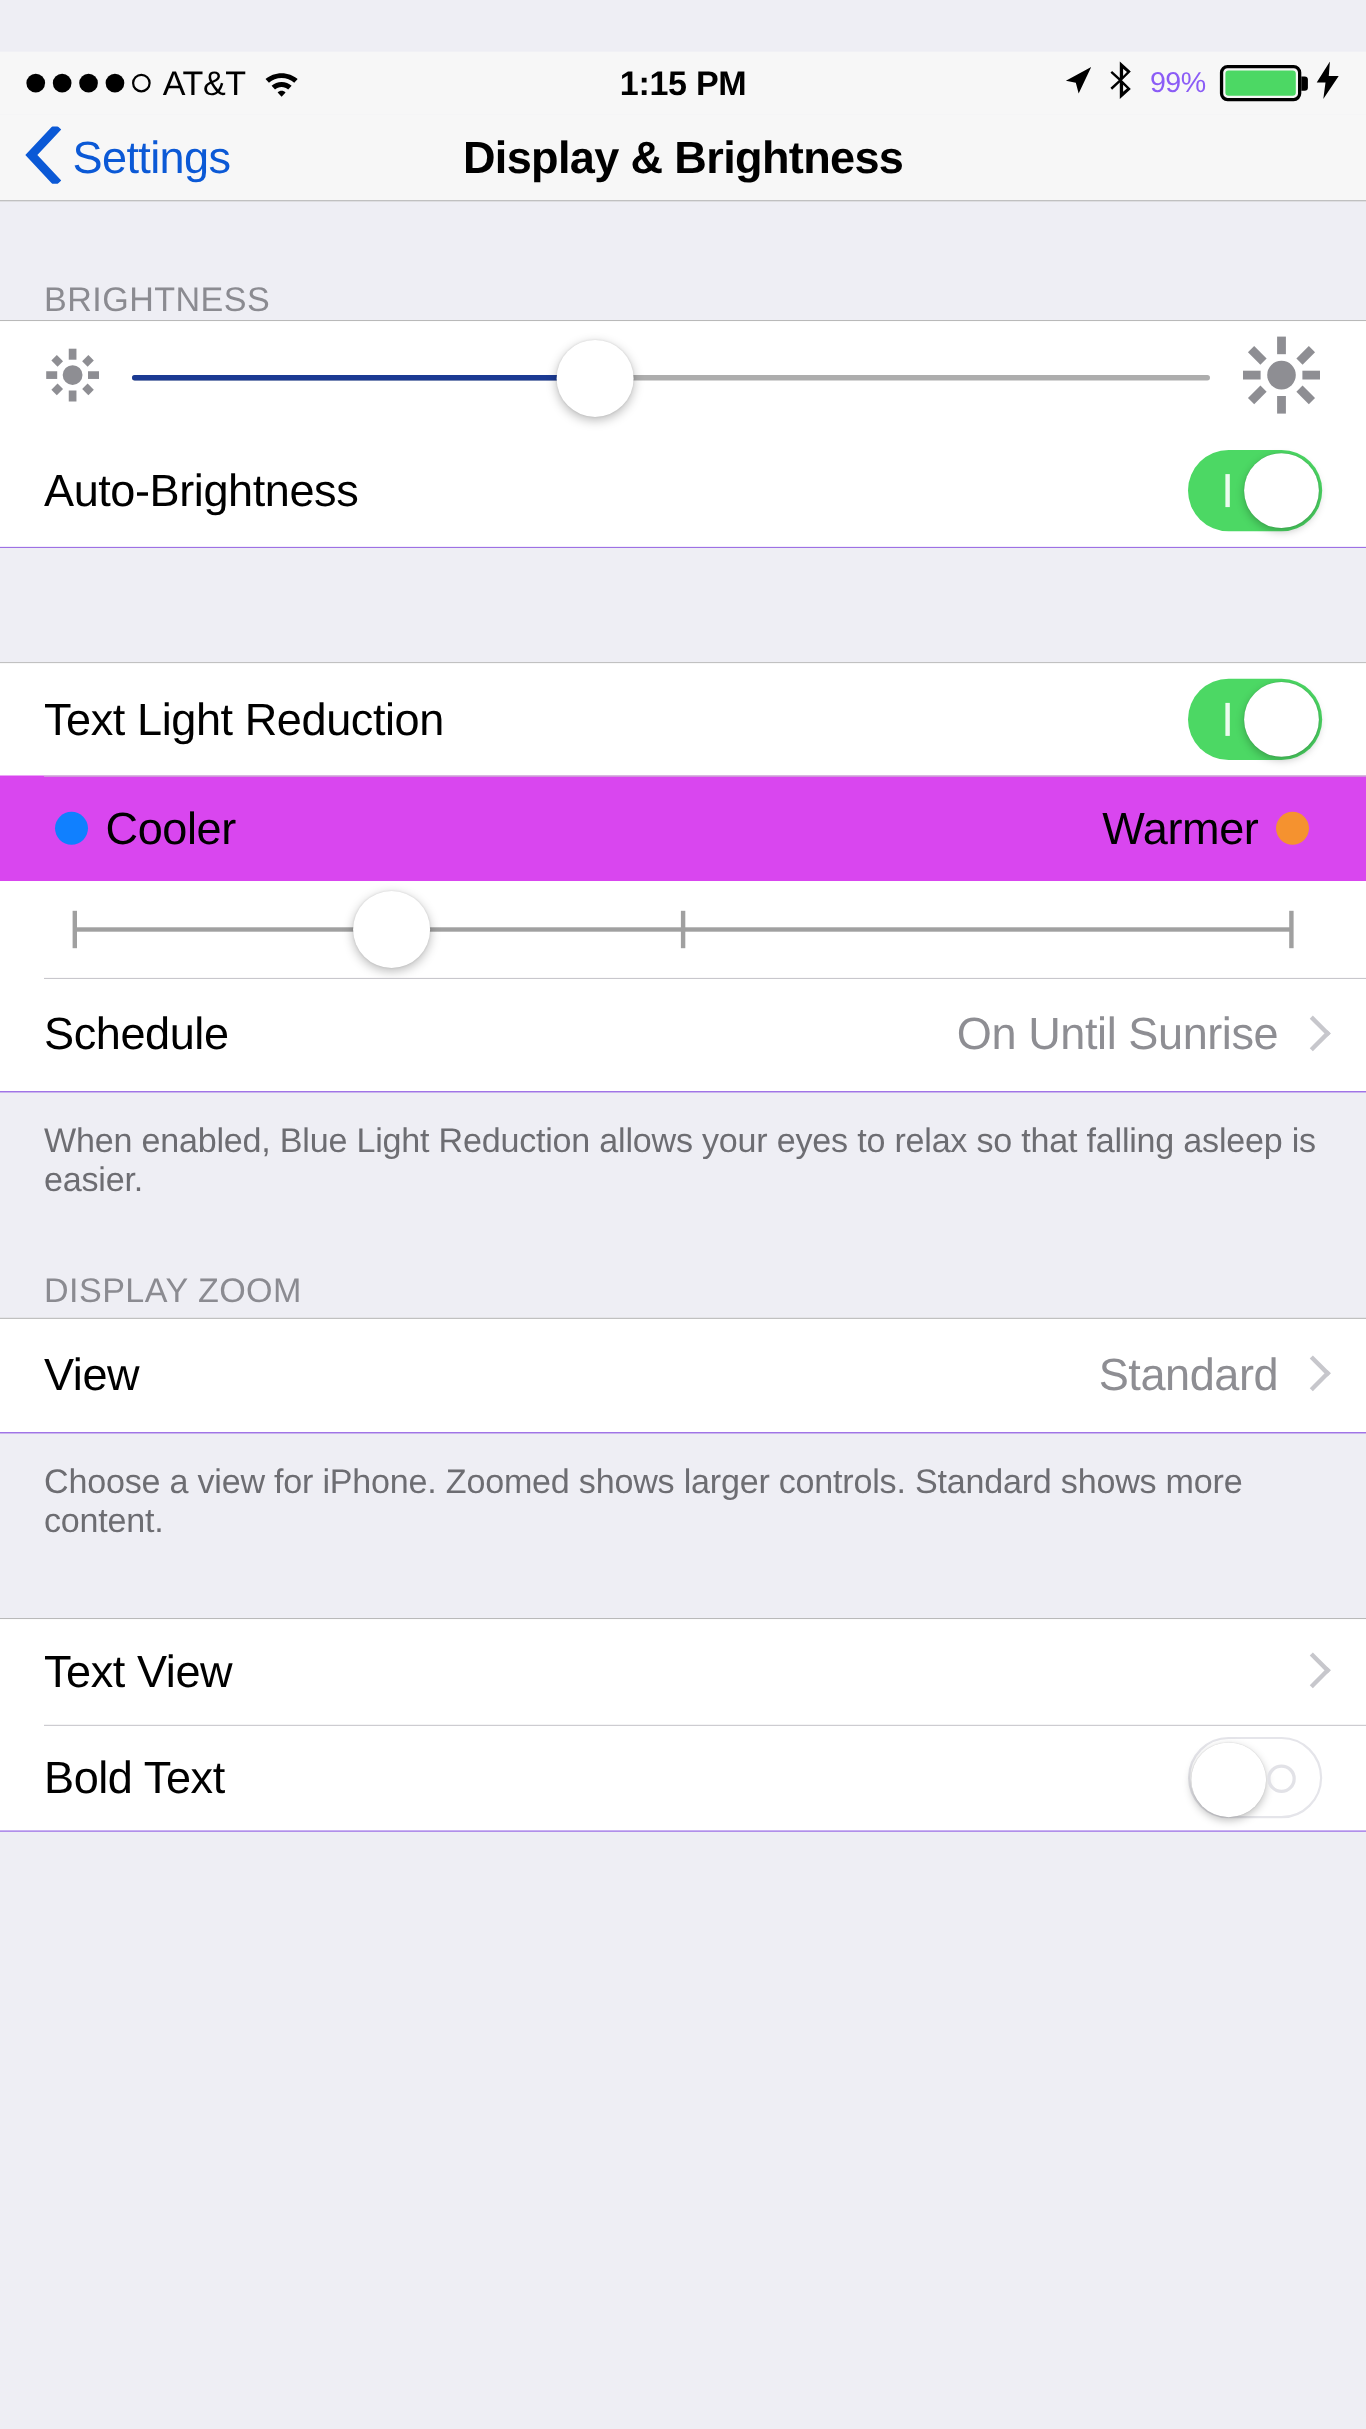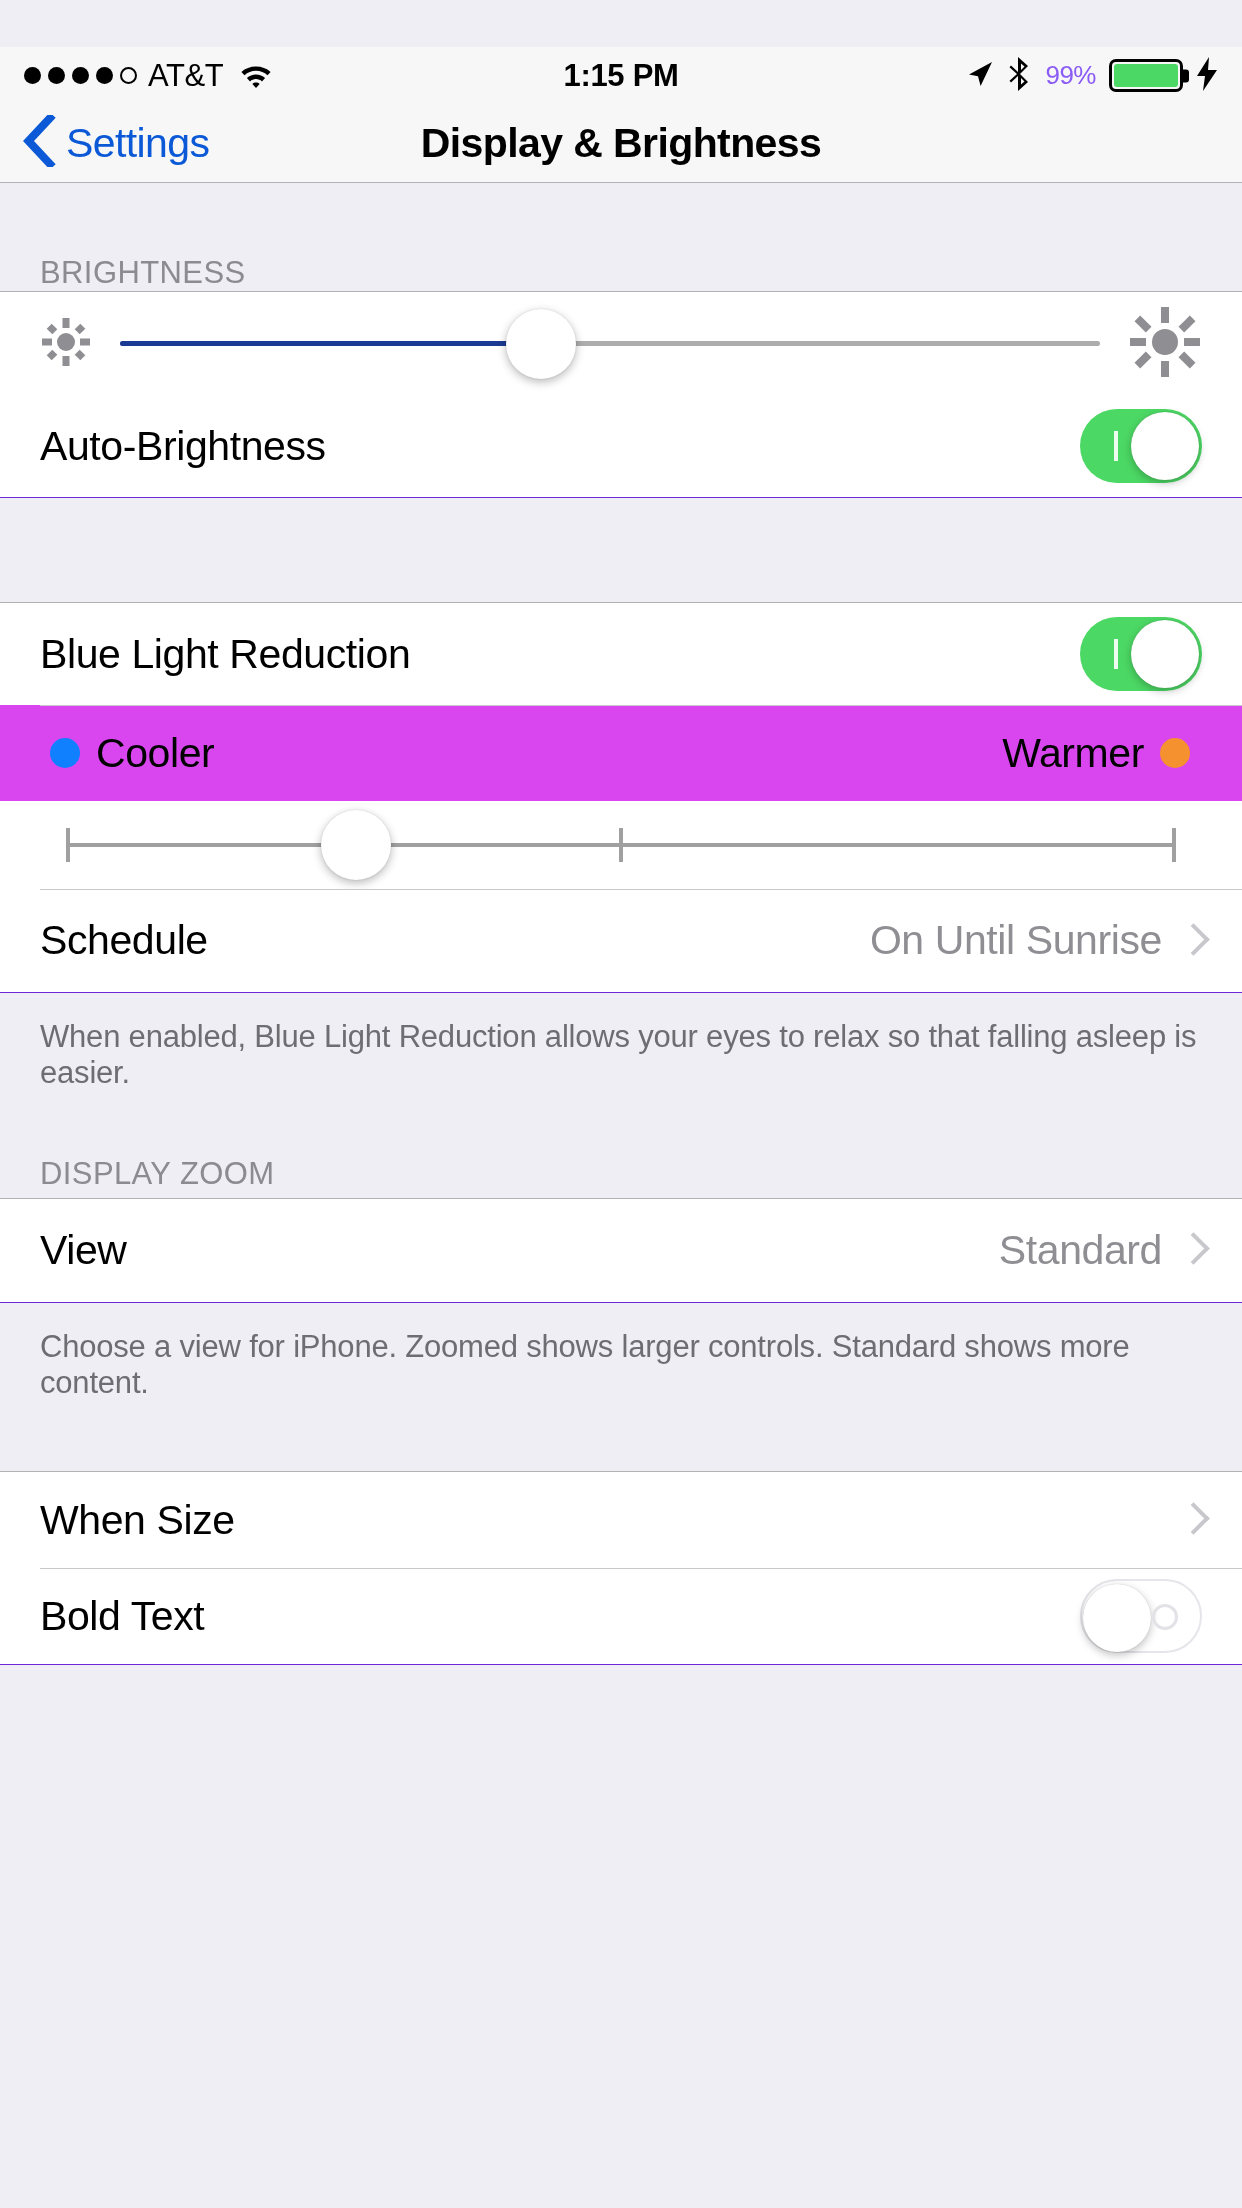--- a/index.html
+++ b/index.html
@@ -435,21 +435,21 @@
           </div>
         </div>
       </div>
     </div>
 
     <div class="gap" style="height:104px;"></div>
 
     <div class="cell-group">
 
       <div class="cell" style="height:102px;">
-        <span class="cell-title">Blue Light Reduction</span>
+        <span class="cell-title">Text Light Reduction</span>
         <div class="cell-right">
           <div class="toggle on" style="background: rgb(76, 216, 100);">
             <span class="mark-on"></span>
             <span class="knob"></span>
           </div>
         </div>
       </div>
 
       <div class="cell" style="display:block;padding:0;">
         <div class="temp-labels">
@@ -494,21 +494,21 @@
           <span class="cell-value">Standard</span>
           <span class="chevron"></span>
         </div>
       </div>
     </div>
 
     <div class="group-footer" style="padding-bottom:70px;">Choose a view for iPhone. Zoomed shows larger controls. Standard shows more content.</div>
 
     <div class="cell-group">
       <div class="cell" style="height:96px;">
-        <span class="cell-title">When Size</span>
+        <span class="cell-title">Text View</span>
         <div class="cell-right">
           <span class="chevron"></span>
         </div>
       </div>
       <div class="cell" style="height:96px;">
         <span class="cell-title">Bold Text</span>
         <div class="cell-right">
           <div class="toggle off">
             <span class="knob"></span>
             <span class="mark-off"></span>

